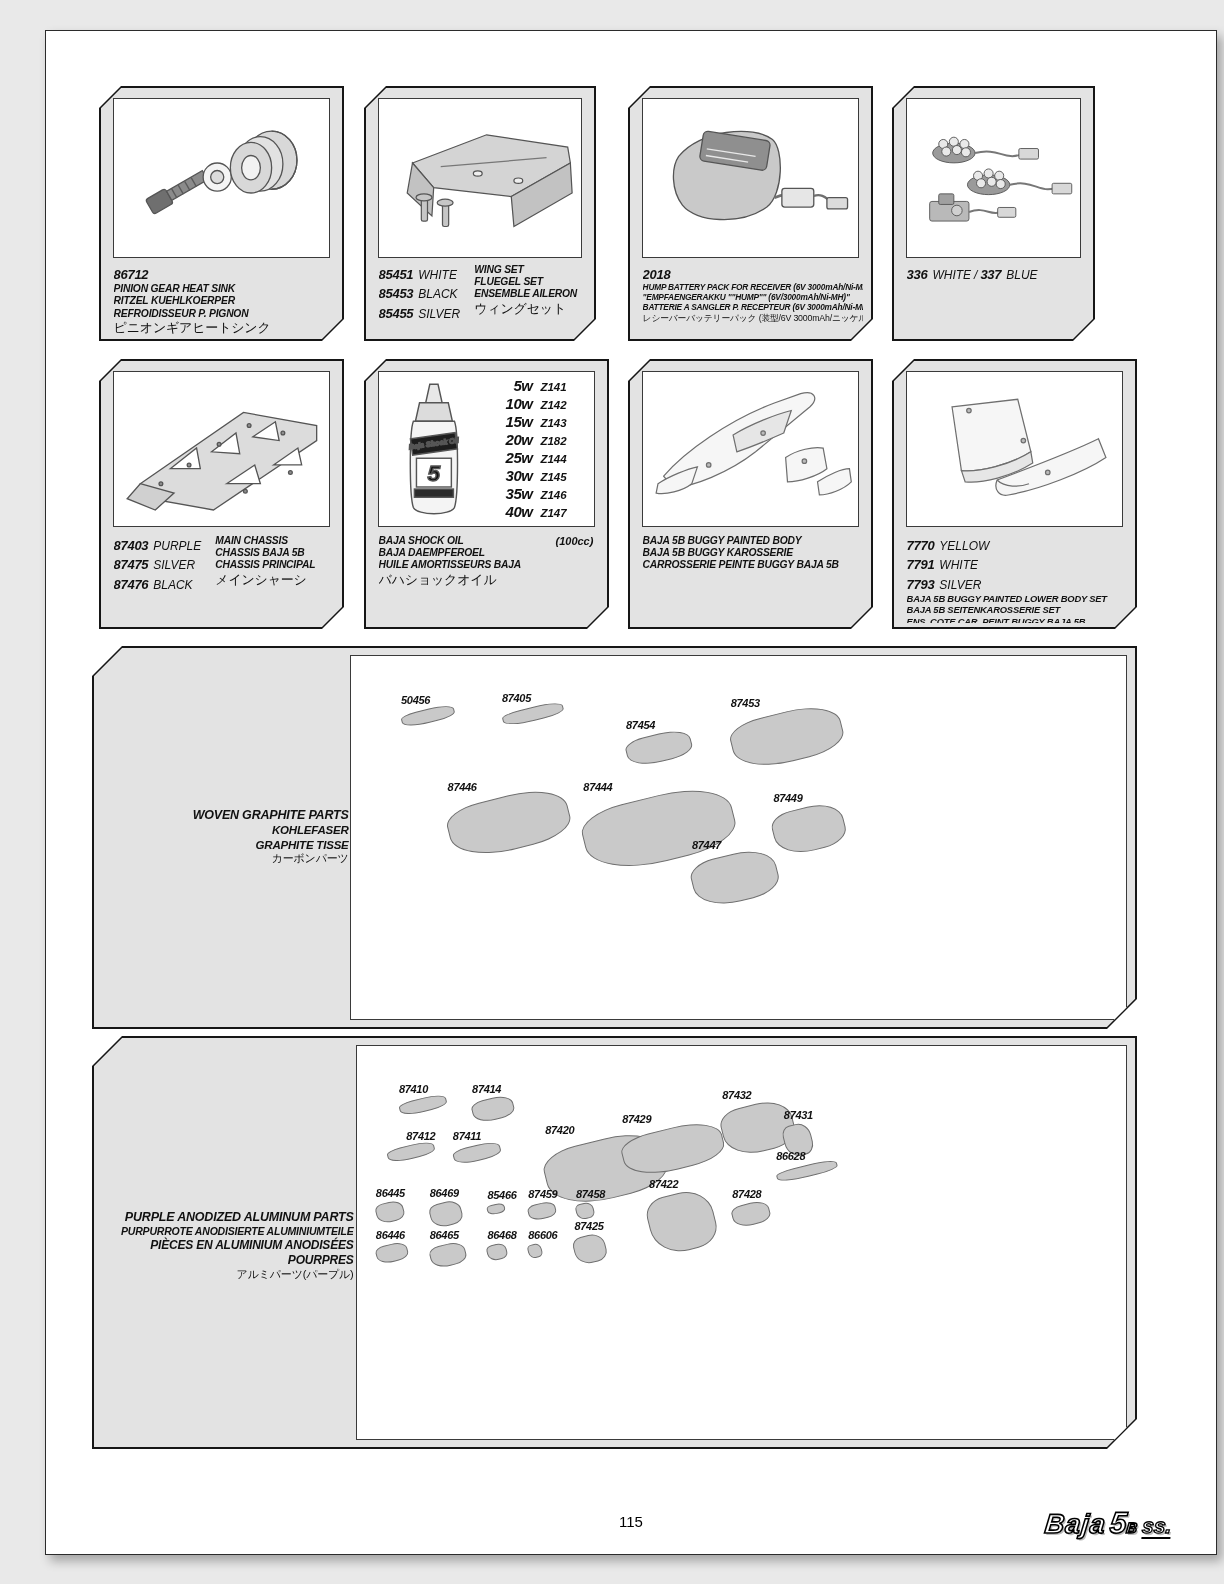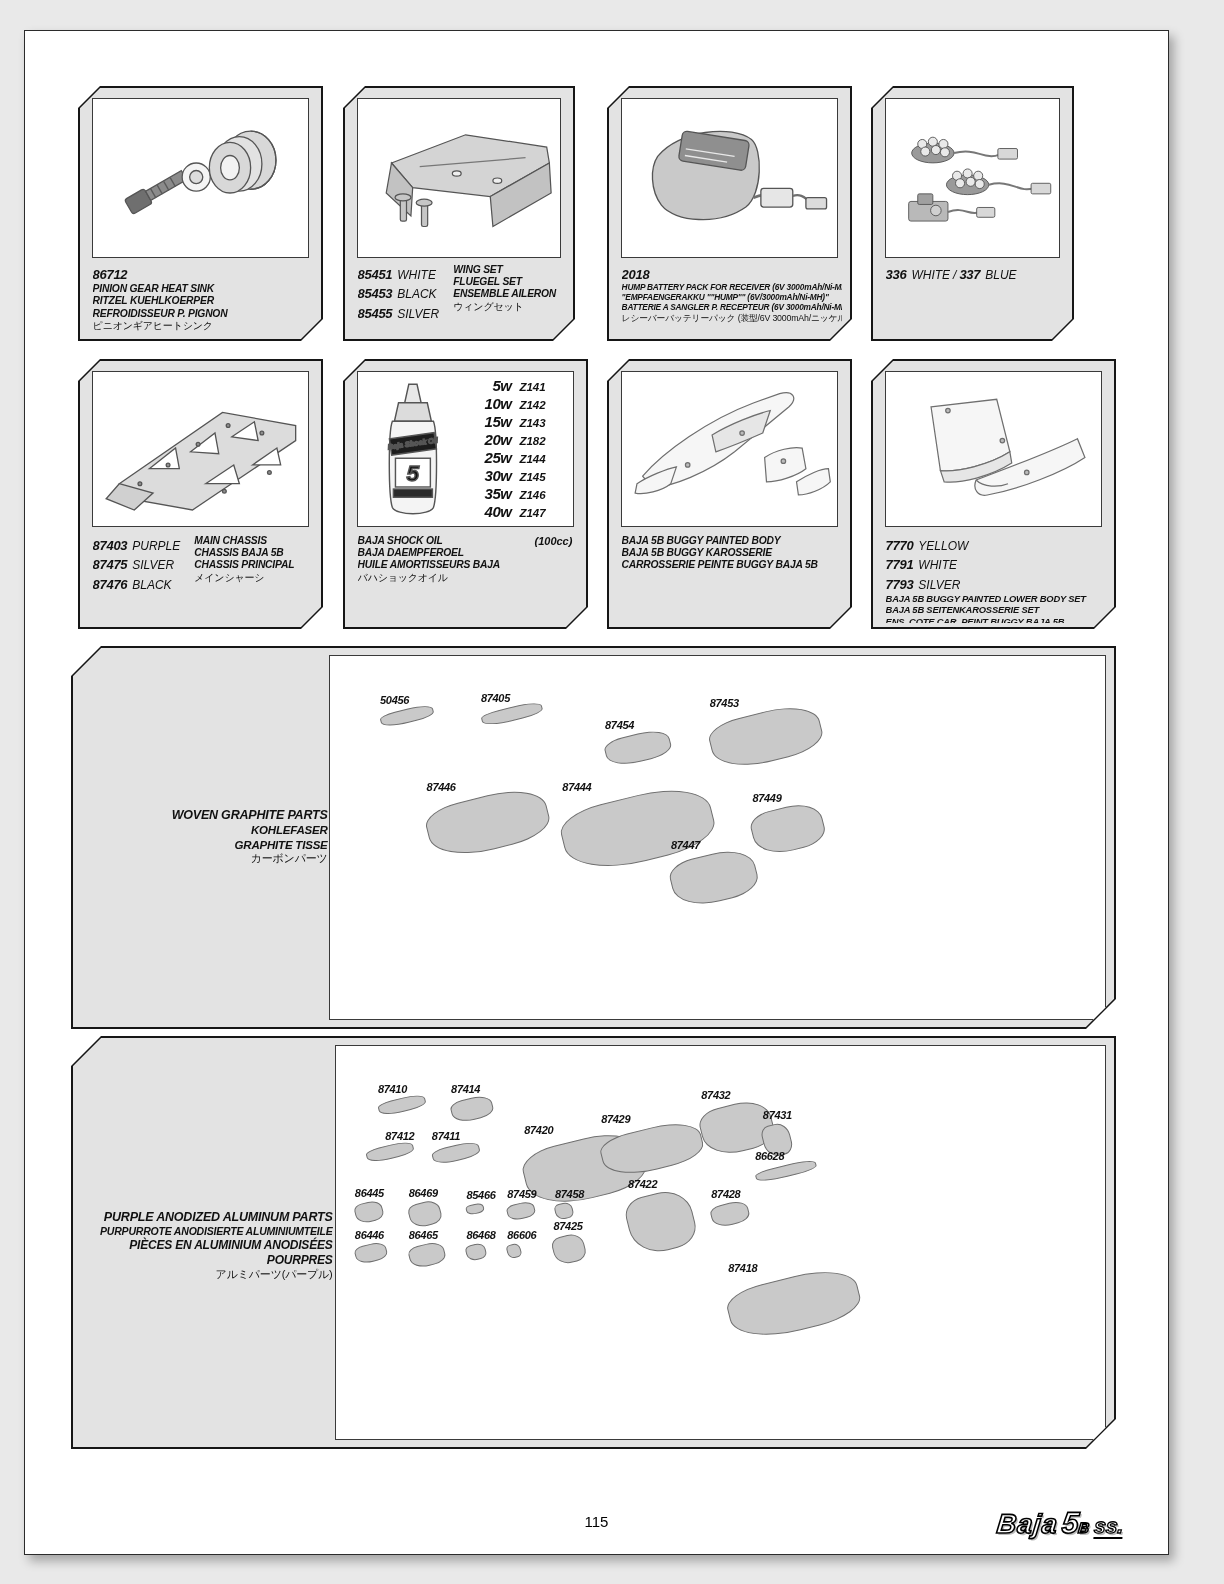--- a/index.html
+++ b/index.html
@@ -3,23 +3,24 @@
 <meta charset="utf-8">
 <style>
   html,body{margin:0;padding:0;}
   body{
     width:1224px;height:1584px;position:relative;
     background:#e9e9e9;
     font-family:"Liberation Sans","DejaVu Sans",sans-serif;
     color:#111;-webkit-font-smoothing:antialiased;
   }
   .page{
-    position:absolute;left:24px;top:30px;width:1143px;height:1523px;
+    position:absolute;left:45px;top:30px;width:1143px;height:1523px;
     background:#fff;border:1px solid #2b2b2b;
     box-shadow:5px 6px 10px rgba(0,0,0,.30);
+    padding-left:27px;
   }
   
   .panel{position:absolute;}
   .panel .pb{position:absolute;inset:0;background:#161616;
     clip-path:polygon(22px 0,100% 0,100% calc(100% - 22px),calc(100% - 22px) 100%,0 100%,0 22px);}
   .panel .pf{position:absolute;inset:1.6px;background:#e3e3e3;
     clip-path:polygon(21px 0,100% 0,100% calc(100% - 21px),calc(100% - 21px) 100%,0 100%,0 21px);}
   .panel.big .pb{clip-path:polygon(30px 0,100% 0,100% calc(100% - 30px),calc(100% - 30px) 100%,0 100%,0 30px);}
   .panel.big .pf{clip-path:polygon(29px 0,100% 0,100% calc(100% - 29px),calc(100% - 29px) 100%,0 100%,0 29px);}
   .white-area{position:absolute;background:#fff;border:1px solid #3a3a3a;overflow:hidden;}
@@ -27,21 +28,21 @@
   .row2 .img-area{height:154px;}
   .img-area svg{width:100%;height:100%;display:block;}
   .caption{position:absolute;left:13px;right:8px;top:176px;bottom:4px;overflow:hidden;}
   .row2 .caption{top:174px;}
   
   .code-line{line-height:1.22;white-space:nowrap;}
   .code-num{font-weight:bold;font-style:italic;font-size:13px;letter-spacing:-0.3px;}
   .code-name{font-style:italic;font-size:12px;margin-left:5px;}
   .code-sep{font-style:italic;font-size:12px;margin:0 3px;}
   .desc-line{font-style:italic;font-weight:bold;font-size:10.3px;line-height:1.2;white-space:nowrap;letter-spacing:-0.2px;}
-  .desc-line.jp{font-style:normal;font-weight:normal;font-size:10px;}
+  .desc-line.jp{font-style:normal;font-weight:normal;font-size:13px;}
   .cap-side{display:flex;gap:14px;}
   .cap-note{position:absolute;right:6px;top:0;font-style:italic;font-weight:bold;font-size:11px;}
   .small-desc .desc-line{font-size:8.3px;}
   .small-desc .desc-line.jp{font-size:8.8px;}
   .tight-desc .desc-line{font-size:9.4px;}
   
   .oil-wrap{display:flex;height:100%;}
   .oil-bottle{width:44%;height:100%;}
   .oil-list{width:56%;display:flex;flex-direction:column;justify-content:center;gap:1px;padding-right:10px;}
   .oil-row{display:grid;grid-template-columns:44px 44px;column-gap:8px;justify-content:end;align-items:baseline;}
@@ -523,24 +524,20 @@
             <div class="scatter-blob" style="width: 18px; height: 14px;"></div>
           </div>
           <div class="scatter-item" style="left: 22.3%; top: 46.5%;">
             <div class="scatter-label">86606</div>
             <div class="scatter-blob" style="width: 12px; height: 12px;"></div>
           </div>
           <div class="scatter-item" style="left: 28.3%; top: 44.3%;">
             <div class="scatter-label">87425</div>
             <div class="scatter-blob" style="width: 30px; height: 26px;"></div>
           </div>
-          <div class="scatter-item" style="left: 51%; top: 55%;">
-            <div class="scatter-label">87418</div>
-            <div class="scatter-blob" style="width: 130px; height: 52px;"></div>
-          </div>
         </div>
     </div>
   </div>
 
   <div class="page-number">115</div>
   <div class="brand-logo">
     <span class="logo-baja">Baja</span><span class="logo-5">5</span><span class="logo-b">B</span><span class="logo-ss">ss.</span>
   </div>
 
 </div>

